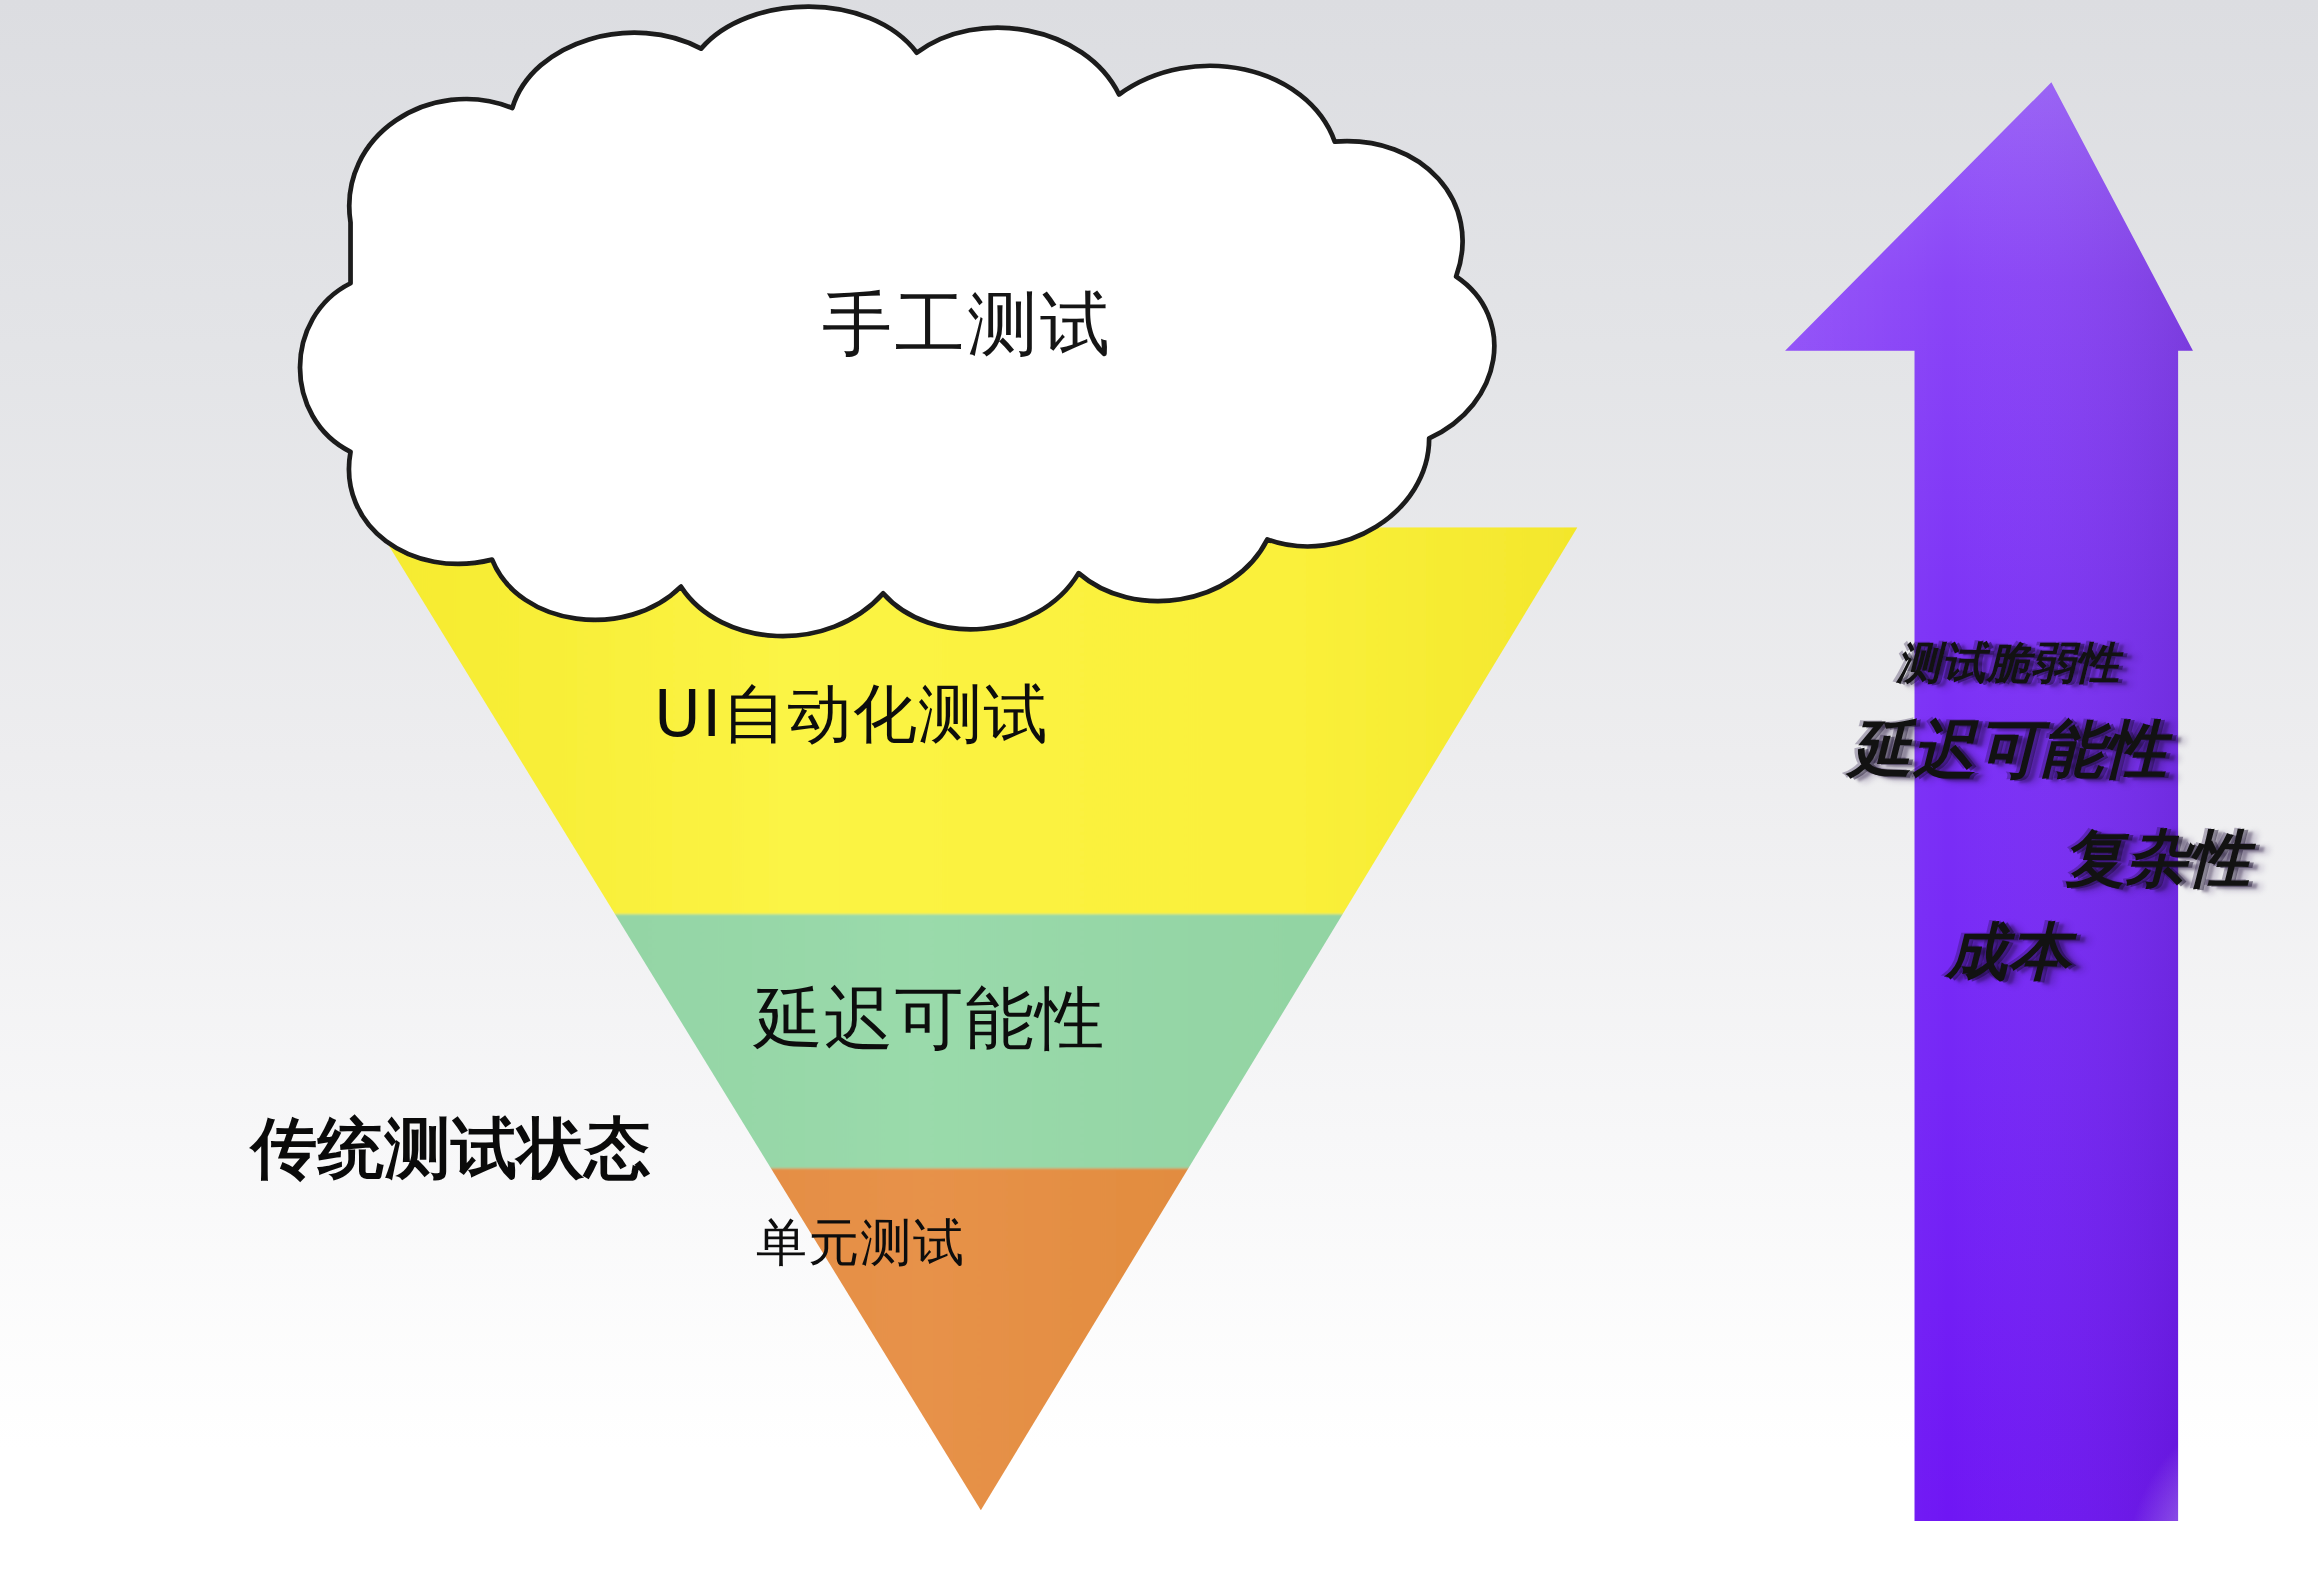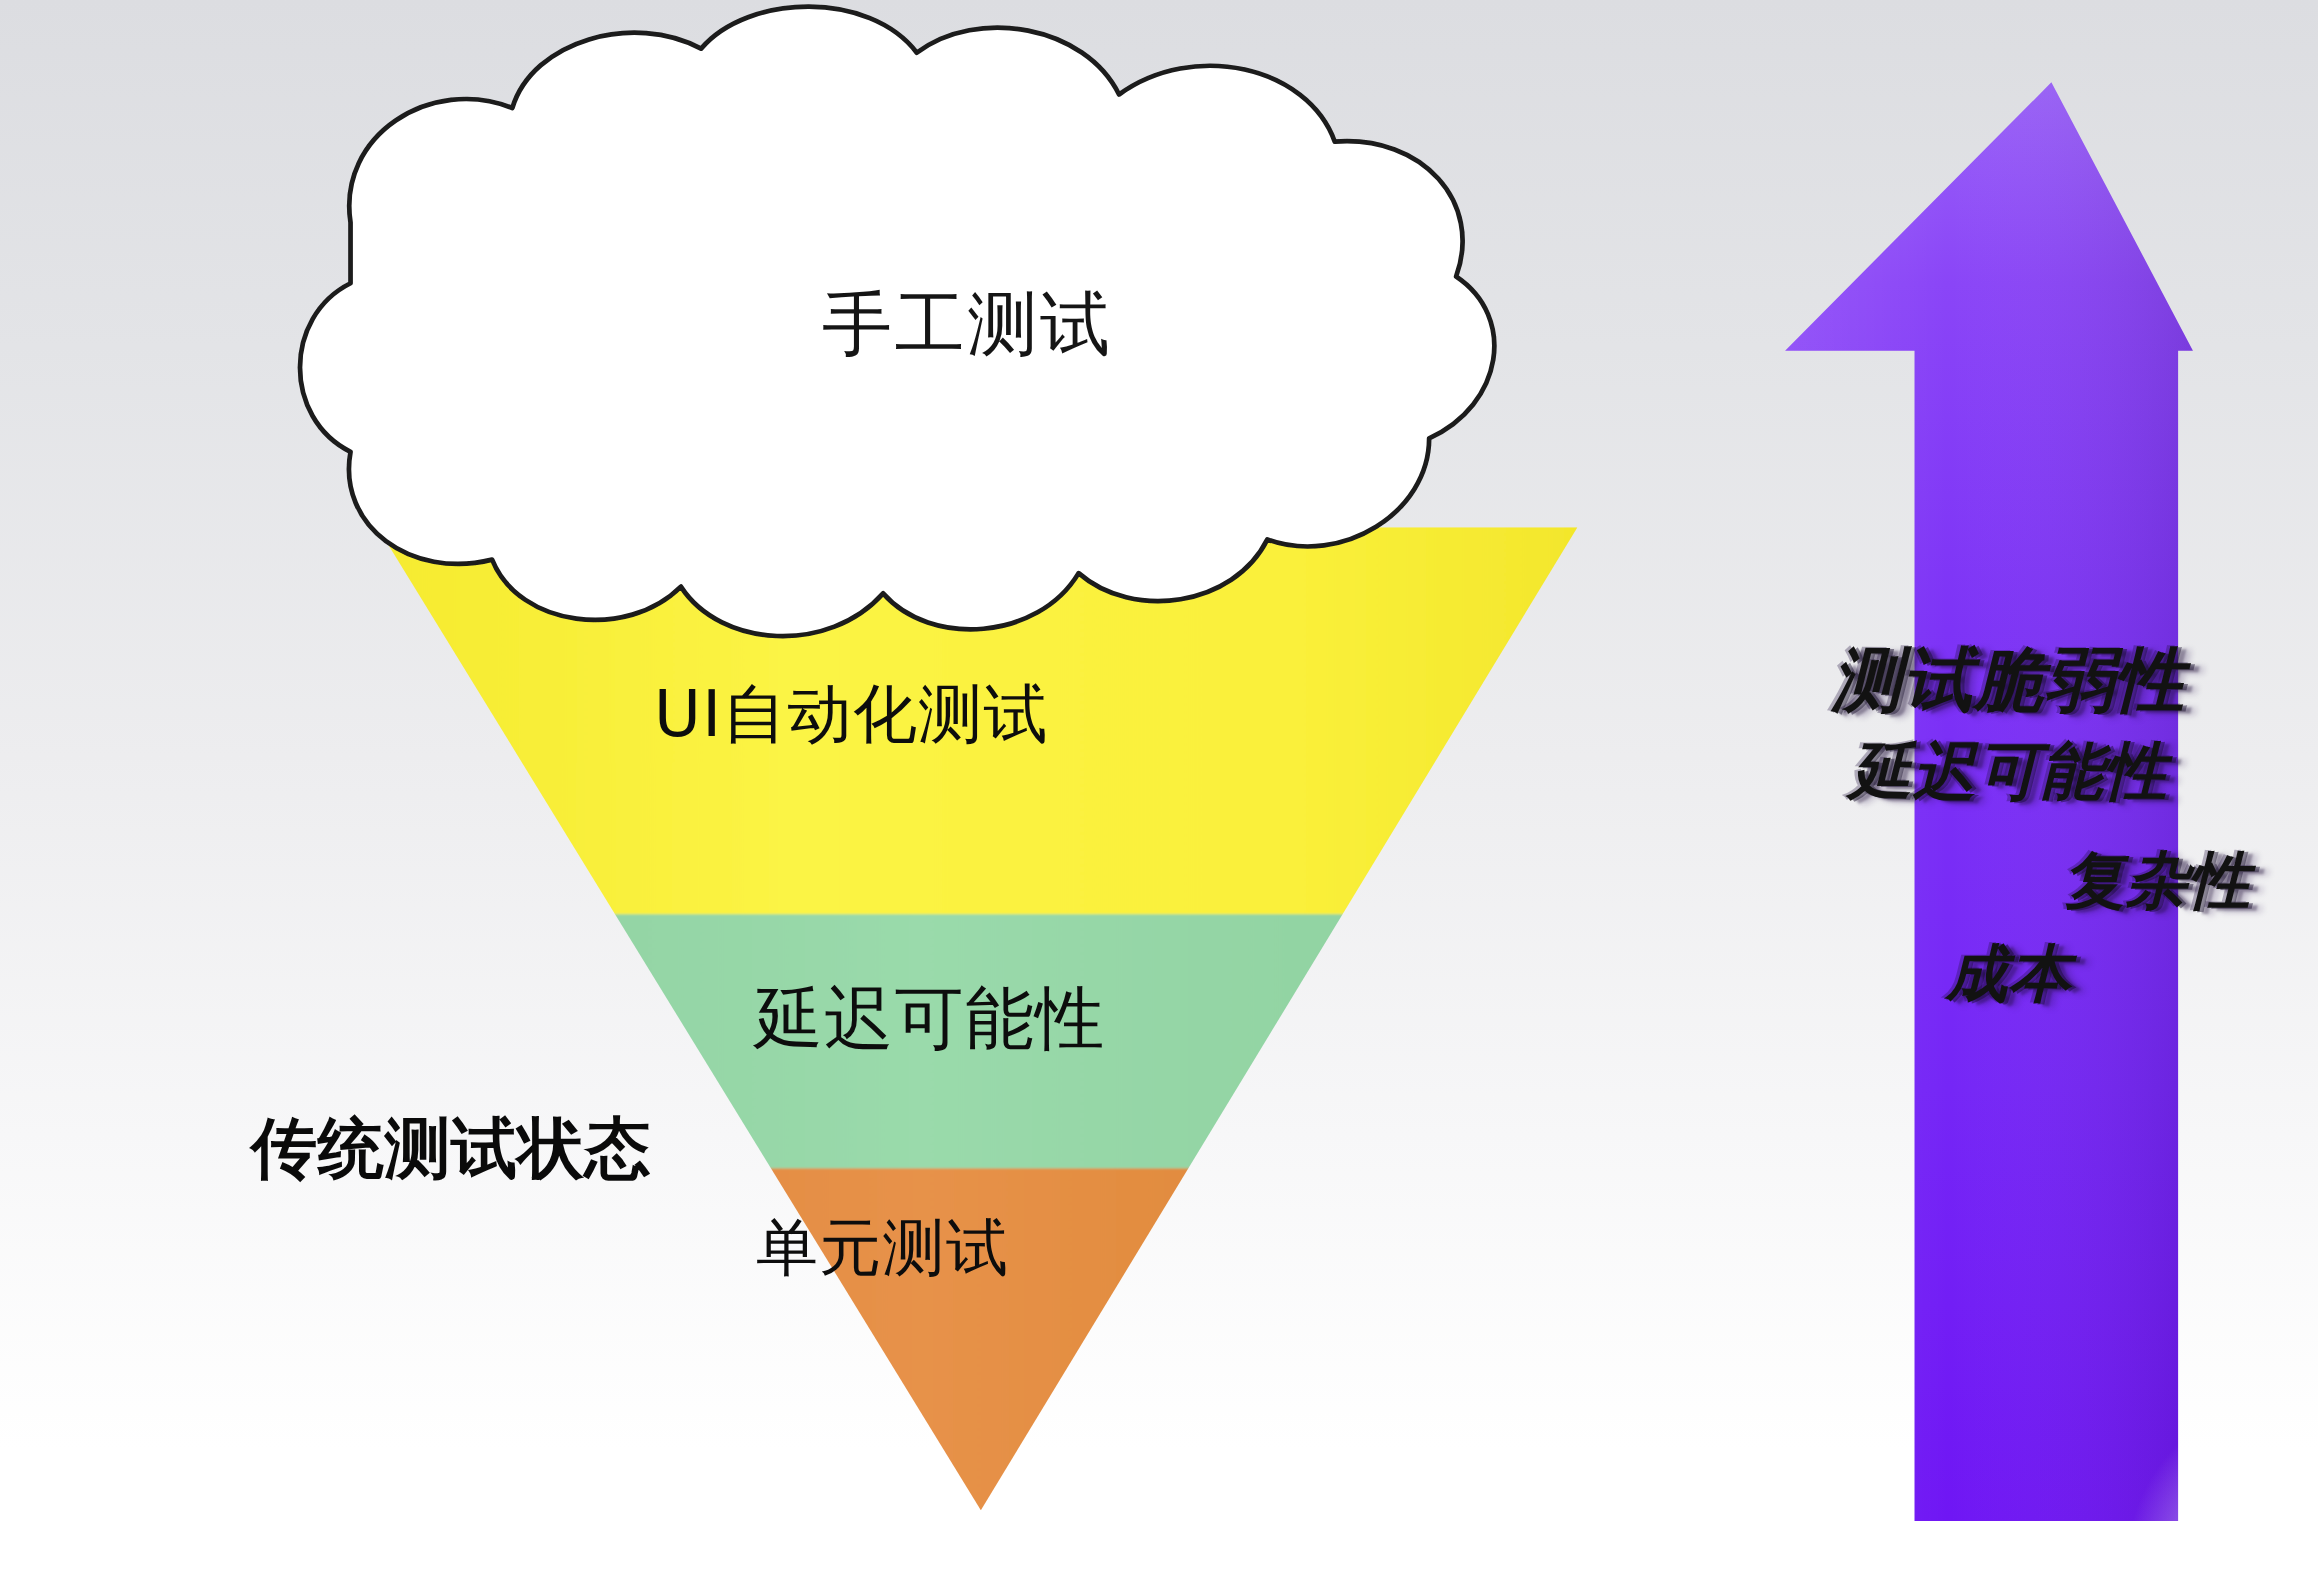--- a/index.html
+++ b/index.html
@@ -43,21 +43,21 @@
   }
   #label-integration {
     left: 754px;
     top: 984px;
     font-size: 69px;
     line-height: 1.0;
   }
   #label-unit {
     left: 756px;
     top: 1217px;
-    font-size: 62px;
+    font-size: 51px;
     line-height: 1.0;
   }
 
   
   #label-manual {
     position: absolute;
     left: 822px;
     top: 278px;
     font-size: 70px;
     letter-spacing: 2.7px;
@@ -98,21 +98,21 @@
     white-space: nowrap;
     letter-spacing: 0.7px;
     font-family: "DejaVu Sans", "Liberation Sans", sans-serif;
     
     text-shadow:
        4px 1.3px 0 rgba(20,10,40,0.45),
       8.8px 2.7px 2.7px rgba(25,10,50,0.38),
       -3.4px -1.3px 0 rgba(30,12,60,0.30),
       13.5px 4px 6.7px rgba(40,15,80,0.25);
   }
-  #arrow-line-1 { font-size: 70px; margin-bottom: 1px; }
+  #arrow-line-1 { font-size: 44px; margin-bottom: 14px; }
   #arrow-line-2 { font-size: 63px; margin-bottom: 24px; }
   #arrow-line-3 { font-size: 62px; margin-bottom: 9.4px; text-align: right; }
   #arrow-line-4 { font-size: 62px; }
 
   
   #vignette {
     position: absolute;
     right: 0; bottom: 0;
     width: 202px; height: 175px;
     background: radial-gradient(circle at 90% 95%, rgba(255,255,255,0.9), rgba(255,255,255,0) 70%);

